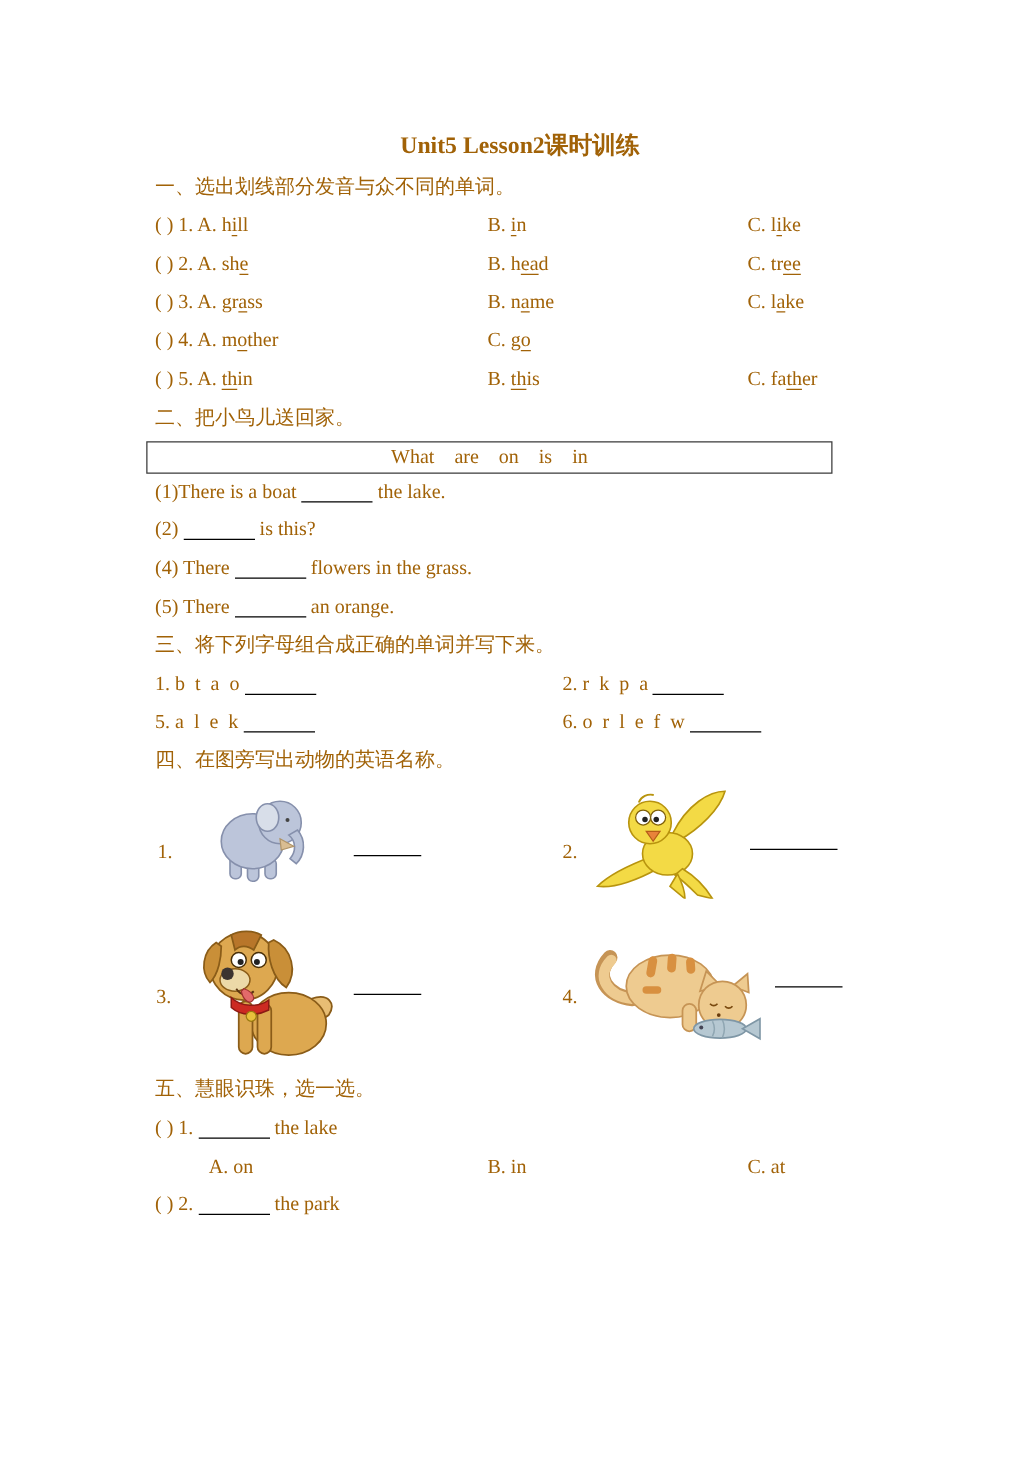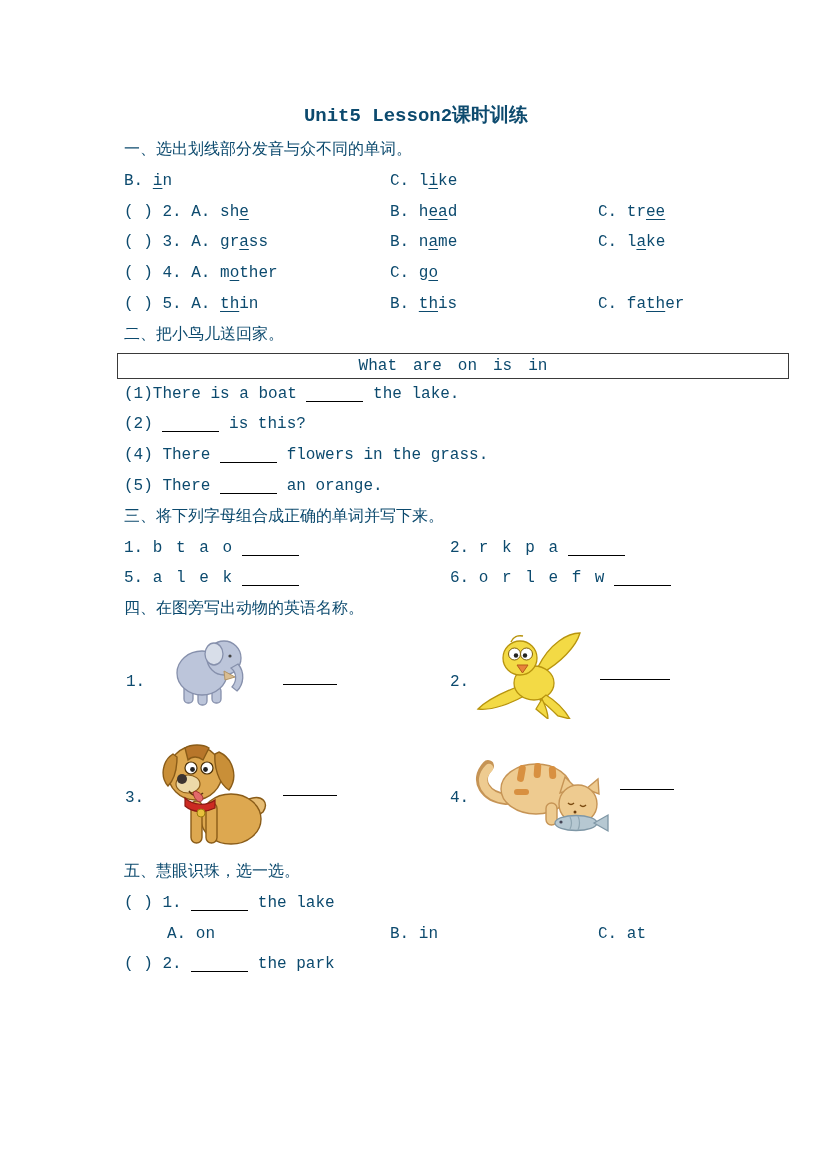--- a/index.html
+++ b/index.html
@@ -2,43 +2,43 @@
 <html><head>
 <meta charset="utf-8">
 <style>
   * { box-sizing: border-box; }
   html, body { margin: 0; padding: 0; background: #fff; }
   .page {
     position: relative;
     width: 826px;
     height: 1169px;
     background: #fff;
-    color: #0c4a6e;
-    font-family: Liberation Mono, monospace;
+    color: #a16207;
+    font-family: Liberation Serif, serif;
     font-size: 16px;
     overflow: hidden;
   }
   .content { padding: 0 118px 0 124px; }
   .title {
     margin: 0;
     padding-top: 104px;
     font-size: 19px;
     line-height: 25px;
     font-weight: bold;
     text-align: center;
   }
   .ln { line-height: 30.8px; }
   .heading { margin-top: 6px; }
   .row3 {
     display: grid;
     grid-template-columns: 266px 208px 1fr;
   }
   .ul { text-decoration: underline; text-underline-offset: 3px; }
   .wordbank {
-    width: 672px;
+    width: 549px;
     margin-left: -7px;
     margin-top: 2px;
     height: 26px;
     border: 1.4px solid #3a3a3a;
     display: flex;
     justify-content: center;
     align-items: center;
     gap: 16px;
   }
   .blank {
@@ -62,20 +62,25 @@
 <body>
 
 <div class="page">
   <div class="content">
 
     <h1 class="title">Unit5 Lesson2课时训练</h1>
 
     <div class="ln heading">一、选出划线部分发音与众不同的单词。</div>
 
     <div class="row3 ln">
+      <div>
+        <span>( ) 1.</span>
+        <span>A.</span>
+        <span><span>h</span><span class="ul">i</span><span>ll</span></span>
+      </div>
       <div>
         <span>B.</span>
         <span><span></span><span class="ul">i</span><span>n</span></span>
       </div>
       <div>
         <span>C.</span>
         <span><span>l</span><span class="ul">i</span><span>ke</span></span>
       </div>
     </div>
 

